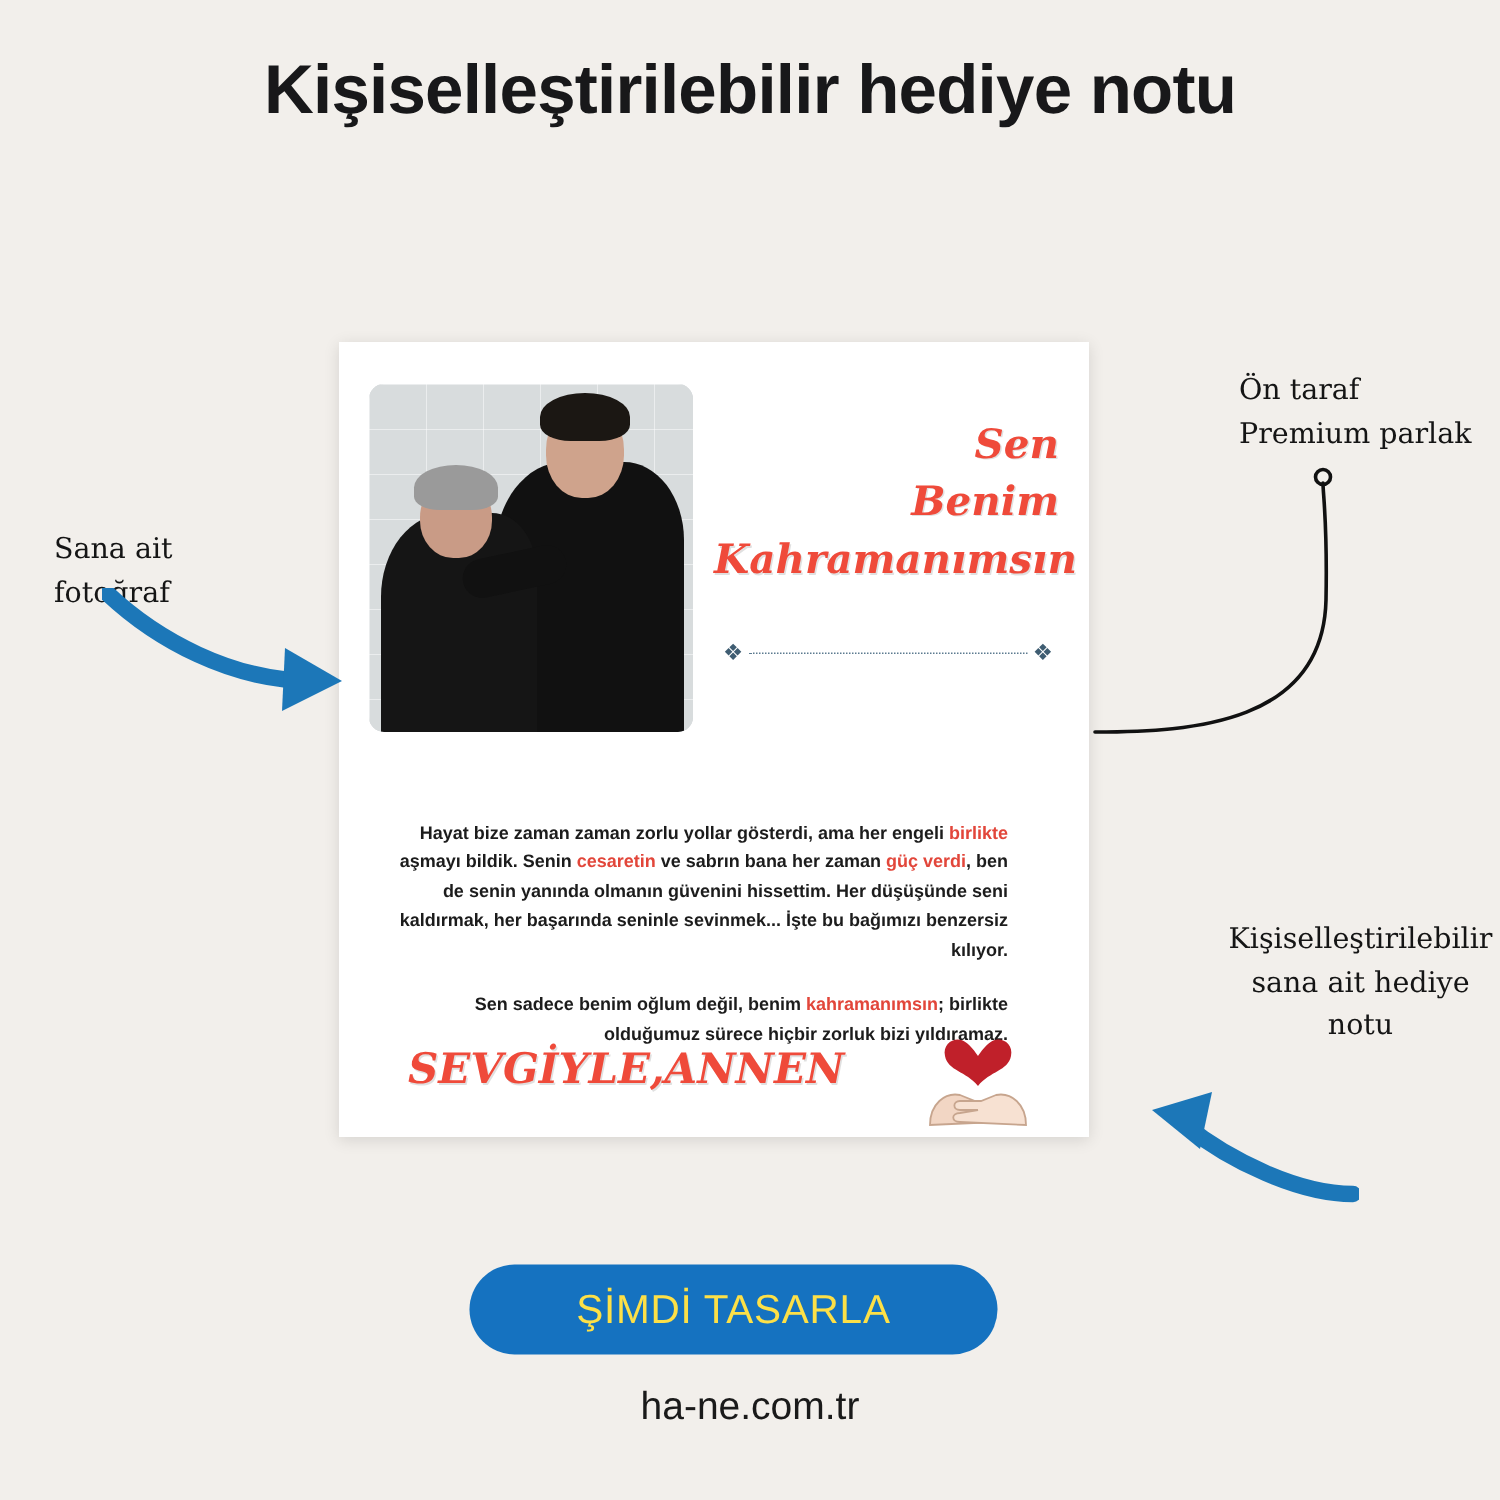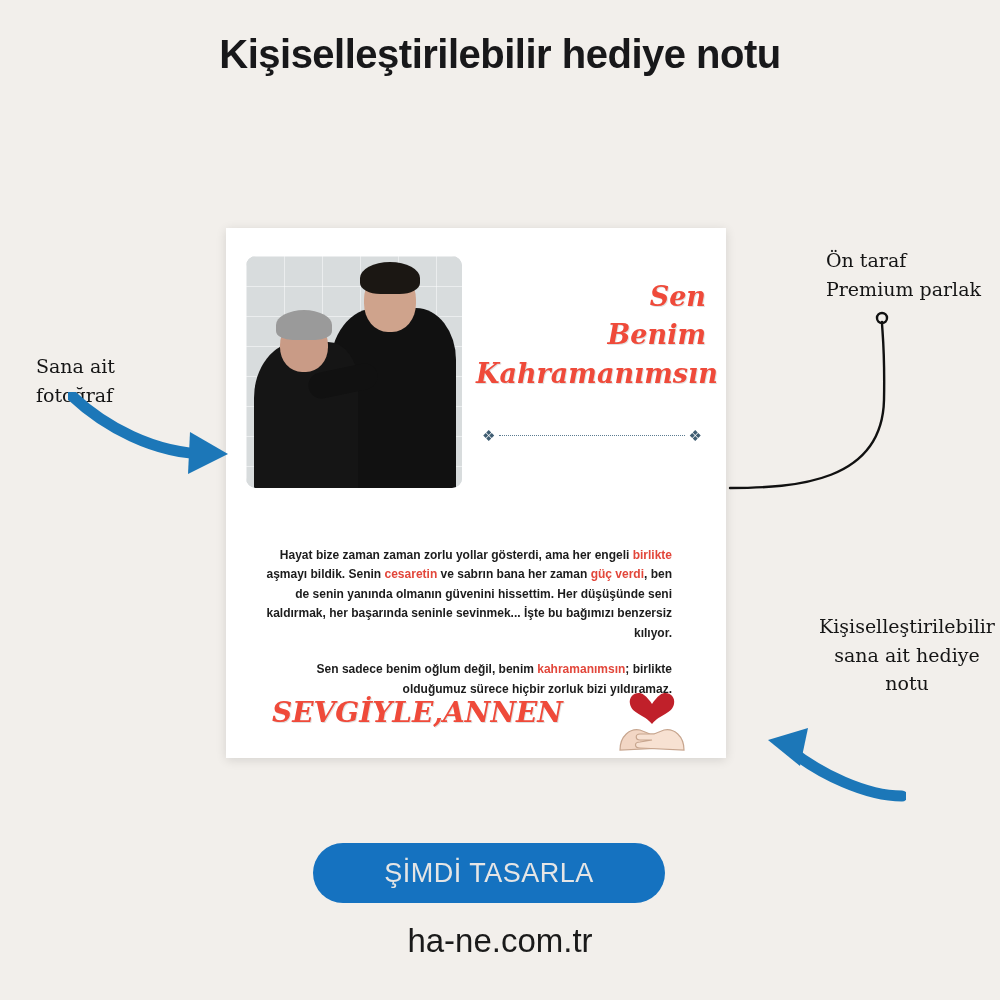--- a/index.html
+++ b/index.html
@@ -16,21 +16,21 @@
     height: 1000px;
   }
 
   
   .page-title {
     position: absolute;
     top: 32px;
     left: 0;
     width: 1000px;
     text-align: center;
-    font-size: 40px;
+    font-size: 46px;
     font-weight: bold;
     color: #18181a;
     letter-spacing: -0.5px;
     font-family: "Liberation Sans", sans-serif;
   }
 
   
   .card {
     position: absolute;
     left: 226px;
@@ -220,37 +220,37 @@
 
   
   .cta {
     position: absolute;
     left: 313px;
     top: 843px;
     width: 352px;
     height: 60px;
     background: #1572c0;
     border-radius: 30px;
-    color: #e5e5e5;
+    color: #fde047;
     font-size: 27px;
     letter-spacing: 0.5px;
     display: flex;
     align-items: center;
     justify-content: center;
     border: none;
     cursor: pointer;
     font-family: "Liberation Sans", sans-serif;
   }
 
   .site {
     position: absolute;
     left: 0; top: 922px;
     width: 1000px;
     text-align: center;
-    font-size: 33px;
+    font-size: 26px;
     color: #1a1a1a;
   }
 </style>
 </head>
 <body>
 
 <div class="page">
 
   <div class="page-title">Kişiselleştirilebilir hediye notu</div>
 

